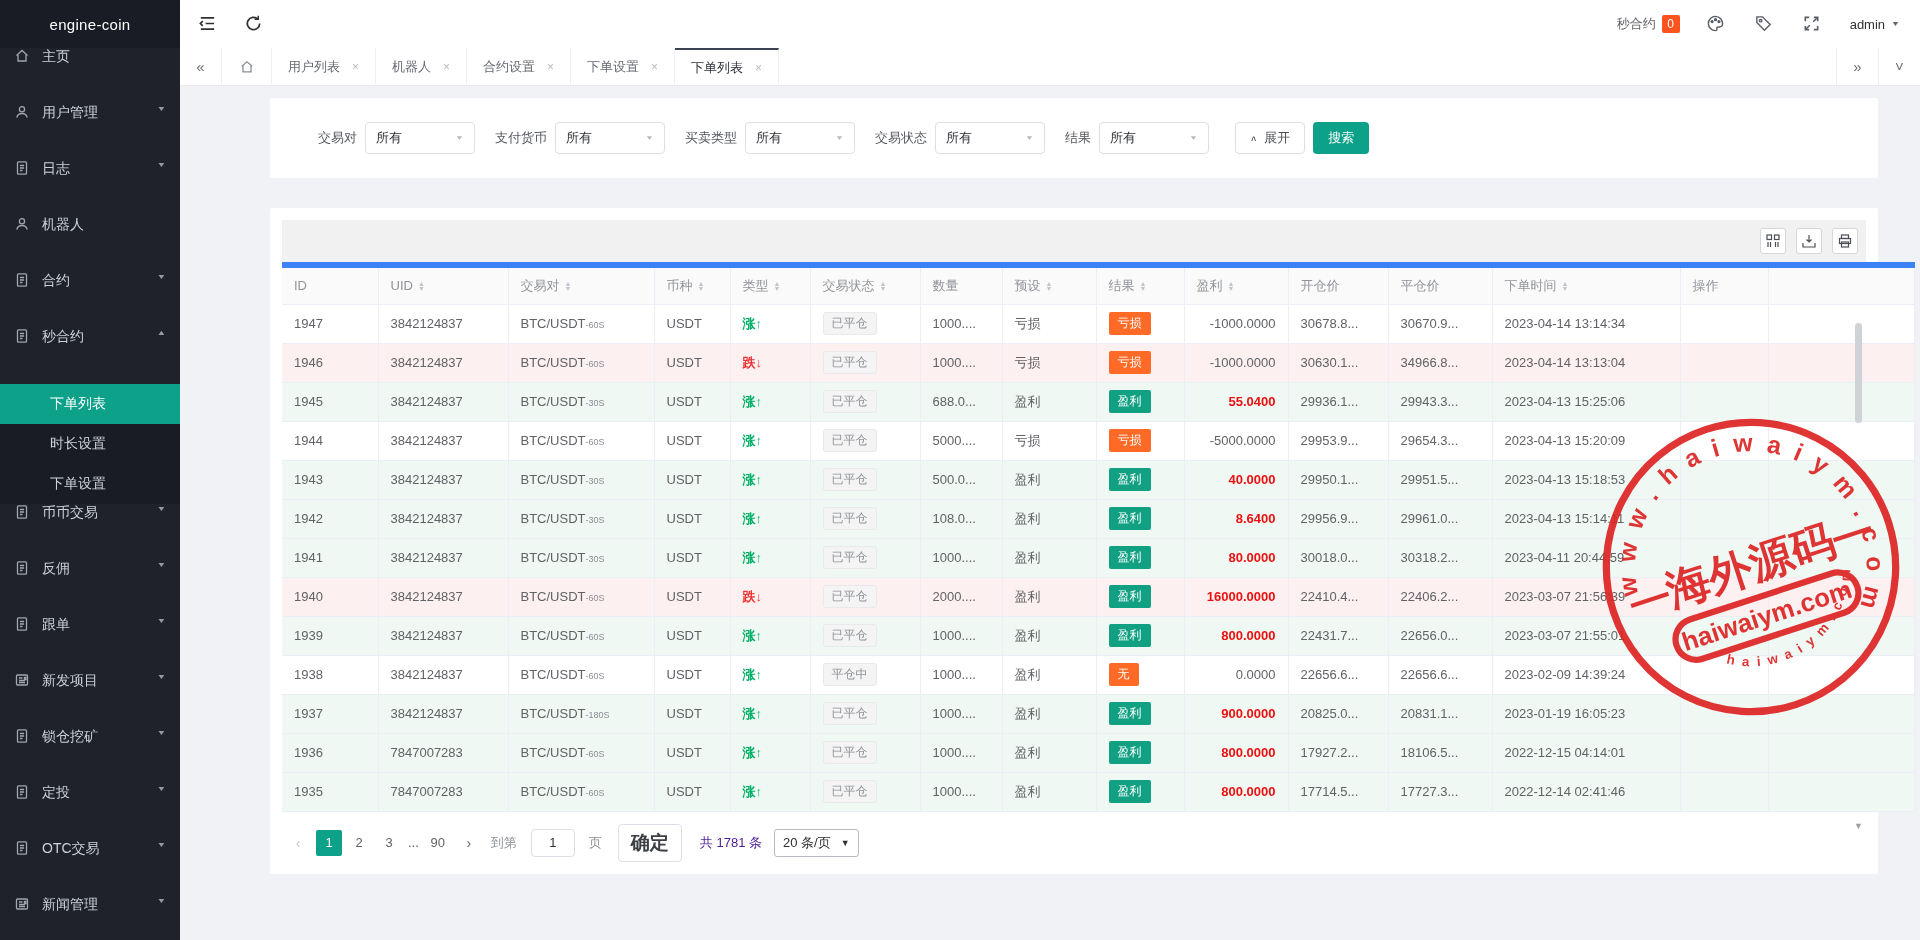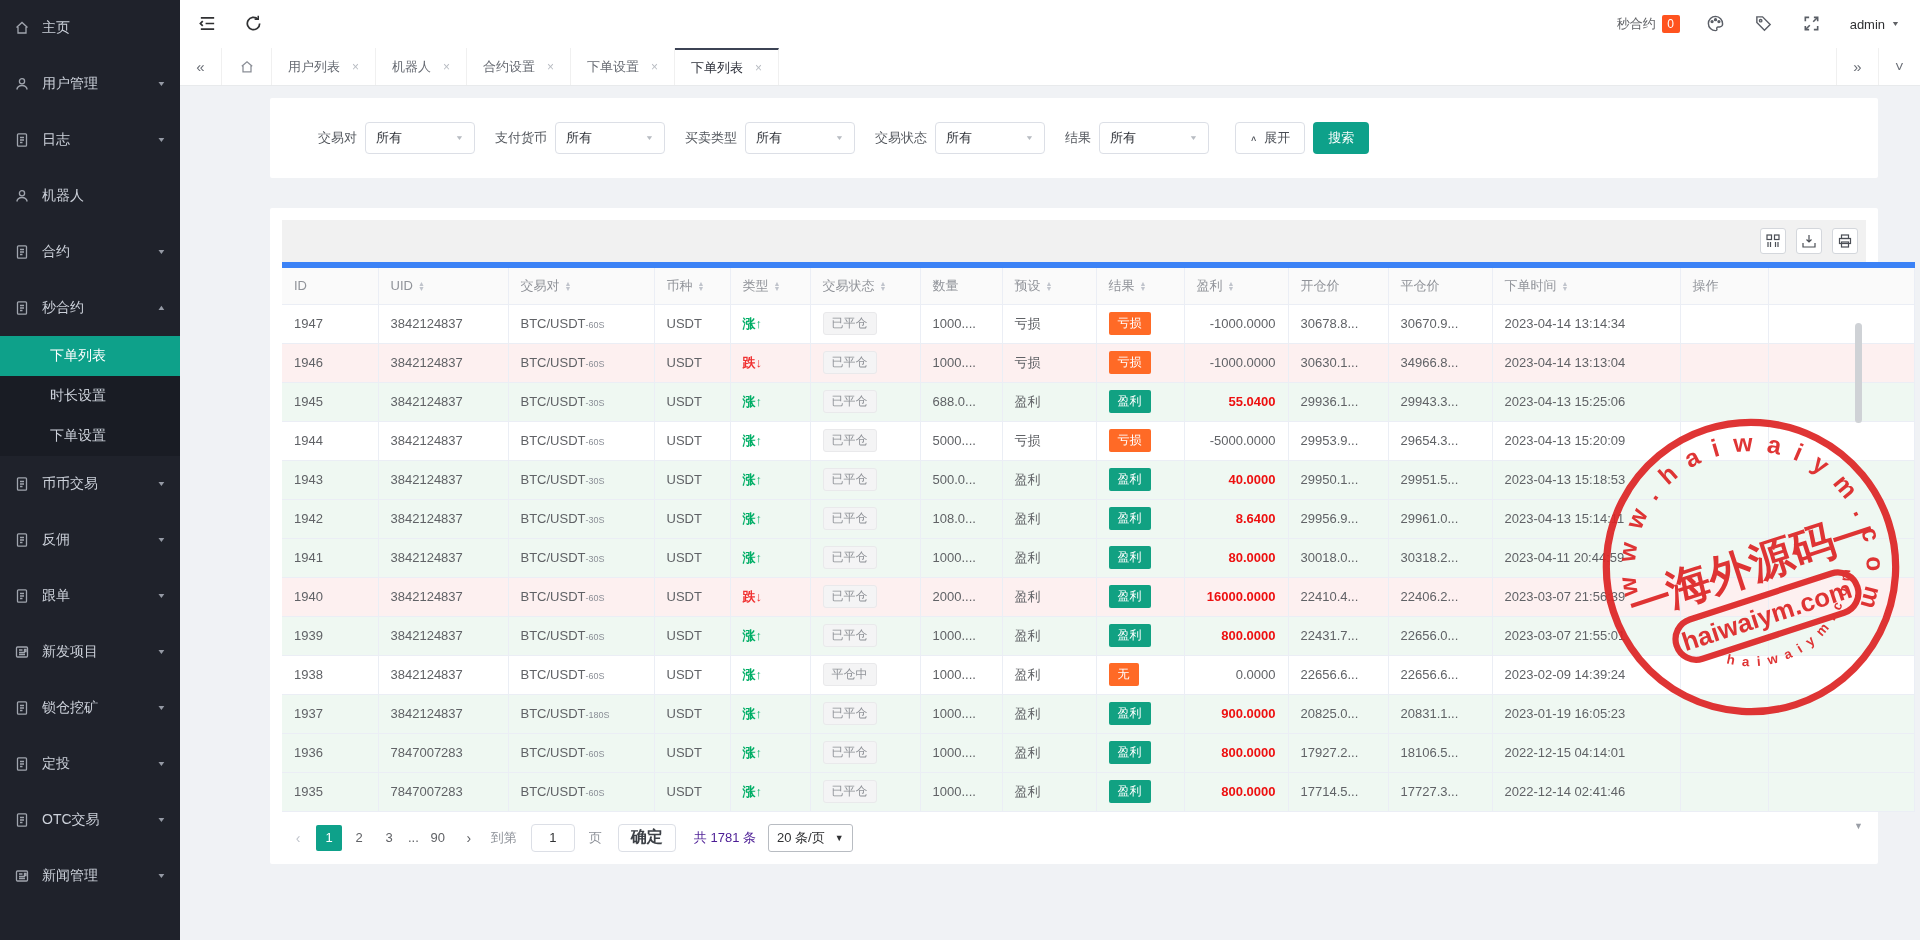--- a/index.html
+++ b/index.html
@@ -6,21 +6,21 @@
   html,body { width:1920px; height:940px; overflow:hidden; }
   body {
     font-family: "Liberation Sans", "DejaVu Sans", sans-serif;
     font-size: 14px; color:#606266; background:#f0f2f5;
     display:flex; position:relative;
   }
   
   .sidebar { width:180px; height:940px; background:#1f222b; flex:0 0 180px; overflow:hidden; }
   .logo { height:48px; display:flex; align-items:center; justify-content:center;
           color:#ffffff; font-size:15px; background:#191c24; letter-spacing:.3px; }
-  .menu-item { height:56px; display:flex; align-items:center; padding:0 14px;
+  .menu-item { height:56px; display:flex; align-items:flex-start; padding:0 14px;
                color:#ccd1da; font-size:14px; cursor:pointer; }
   .menu-item .mi-icon { width:16px; height:16px; margin-right:12px; opacity:.75; flex:0 0 16px; }
   .menu-item .mi-icon svg { width:16px; height:16px; display:block; }
   .menu-item .arrow { margin-left:auto; font-size:9px; color:#959aa5; transform:scale(1.1,.8); }
   .submenu { background:#191c24; }
   .submenu-item { height:40px; display:flex; align-items:center; padding-left:50px;
                   color:#ccd1da; font-size:14px; cursor:pointer; }
   .submenu-item.active { background:#0ea18a; color:#fff; }
   
   .main { flex:1; display:flex; flex-direction:column; min-width:0; }
@@ -99,34 +99,35 @@
   .pagination { display:flex; align-items:center; margin-top:12px; padding-left:4px; gap:6px; font-size:13px; }
   .pg-arrow { width:24px; text-align:center; color:#c0c4cc; font-size:14px; cursor:pointer; }
   .pg-arrow.next { color:#606266; }
   .pg-page { min-width:26px; height:26px; display:flex; align-items:center; justify-content:center;
              color:#606266; cursor:pointer; padding:0 4px; }
   .pg-page.active { background:#0ea18a; color:#fff; border-radius:2px; }
   .pg-dots { color:#606266; padding:0 2px; }
   .pg-text { color:#8f939a; margin:0 4px; }
   .pg-input { width:44px; height:28px; border:1px solid #dcdfe6; border-radius:4px; text-align:center;
               font-size:13px; color:#303133; margin:0 4px; font-family:inherit; }
-  .pg-confirm { height:28px; padding:0 12px; background:#fff; border:1px solid #dcdfe6; border-radius:4px;
-                font-size:16px; color:#3c4046; font-weight:700; cursor:pointer; margin:0 6px; }
+  .pg-confirm { height:38px; padding:0 12px; background:#fff; border:1px solid #dcdfe6; border-radius:4px;
+                font-size:19px; color:#3c4046; font-weight:700; cursor:pointer; margin:0 6px; }
   .pg-total { color:#4c1d95; margin:0 6px; }
   .pg-select { height:28px; border:1px solid #b8bcc2; border-radius:3px; background:#fff; display:flex;
                align-items:center; padding:0 8px; gap:10px; font-size:13px; color:#303133; cursor:pointer; }
   .pg-select .caret { font-size:9px; color:#303133; }
   
   .watermark { position:absolute; left:1368px; top:326px; width:310px; height:310px;
                transform:rotate(-18deg); opacity:.92; pointer-events:none; z-index:6; }
 </style>
 </head>
 <body>
 
 <aside class="sidebar">
+  <div class="logo">engine-coin</div>
   <nav id="sidebar-menu">
       <div class="menu-item">
         <span class="mi-icon">
           <svg viewBox="0 0 16 16" fill="none" stroke="#ccd1da" stroke-width="1.3">
             <path d="M2.5 7.5 8 2.5l5.5 5M4 7v6h8V7"></path>
           </svg>
         </span>
         <span>主页</span>
       </div>
       <div class="menu-item">

